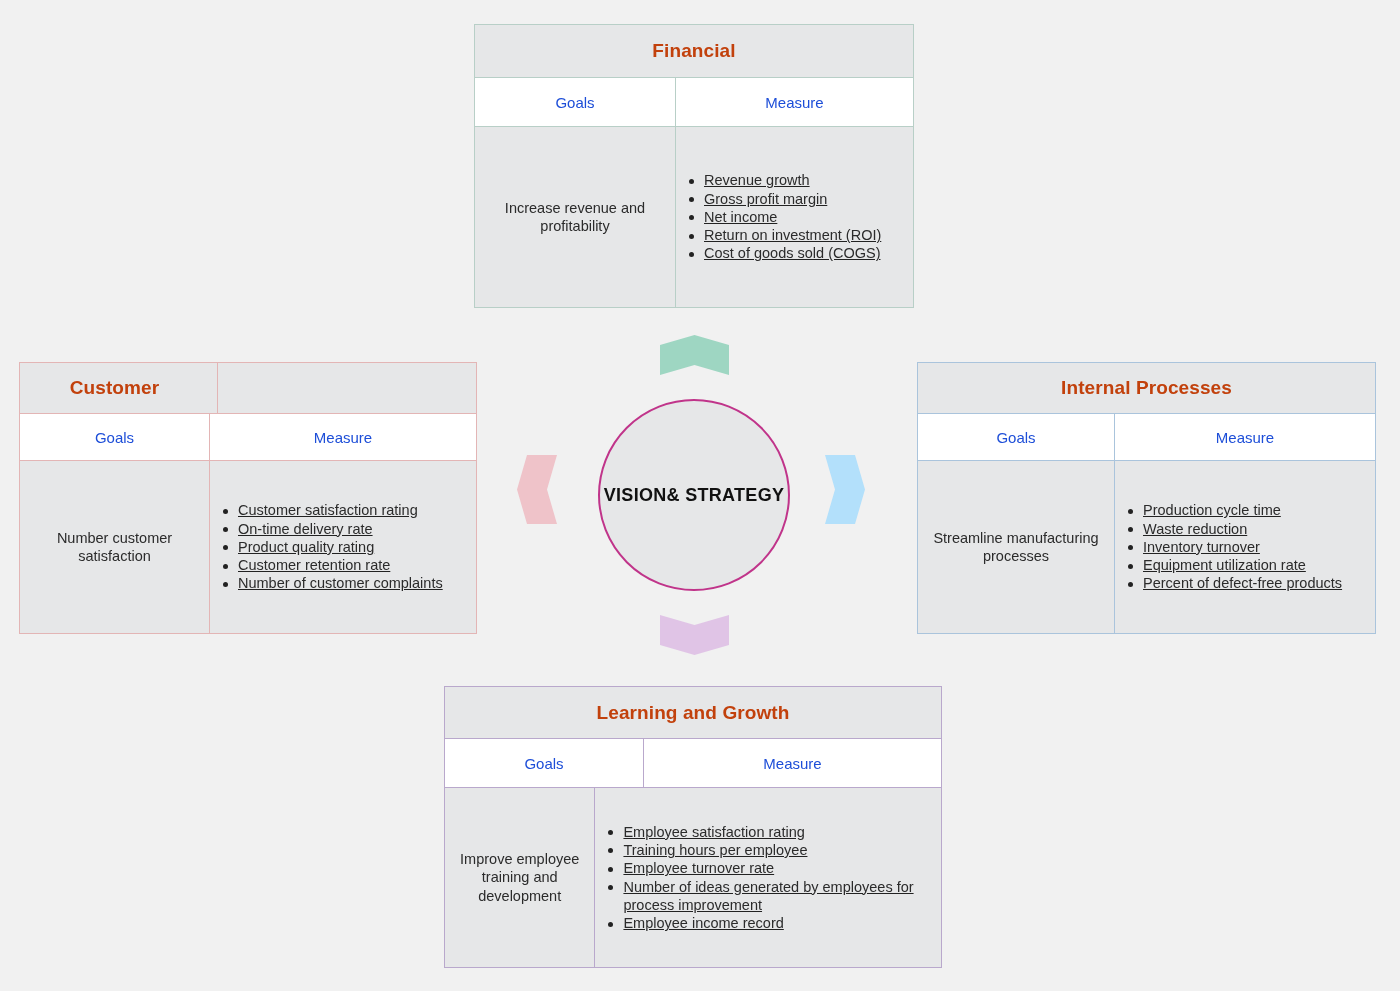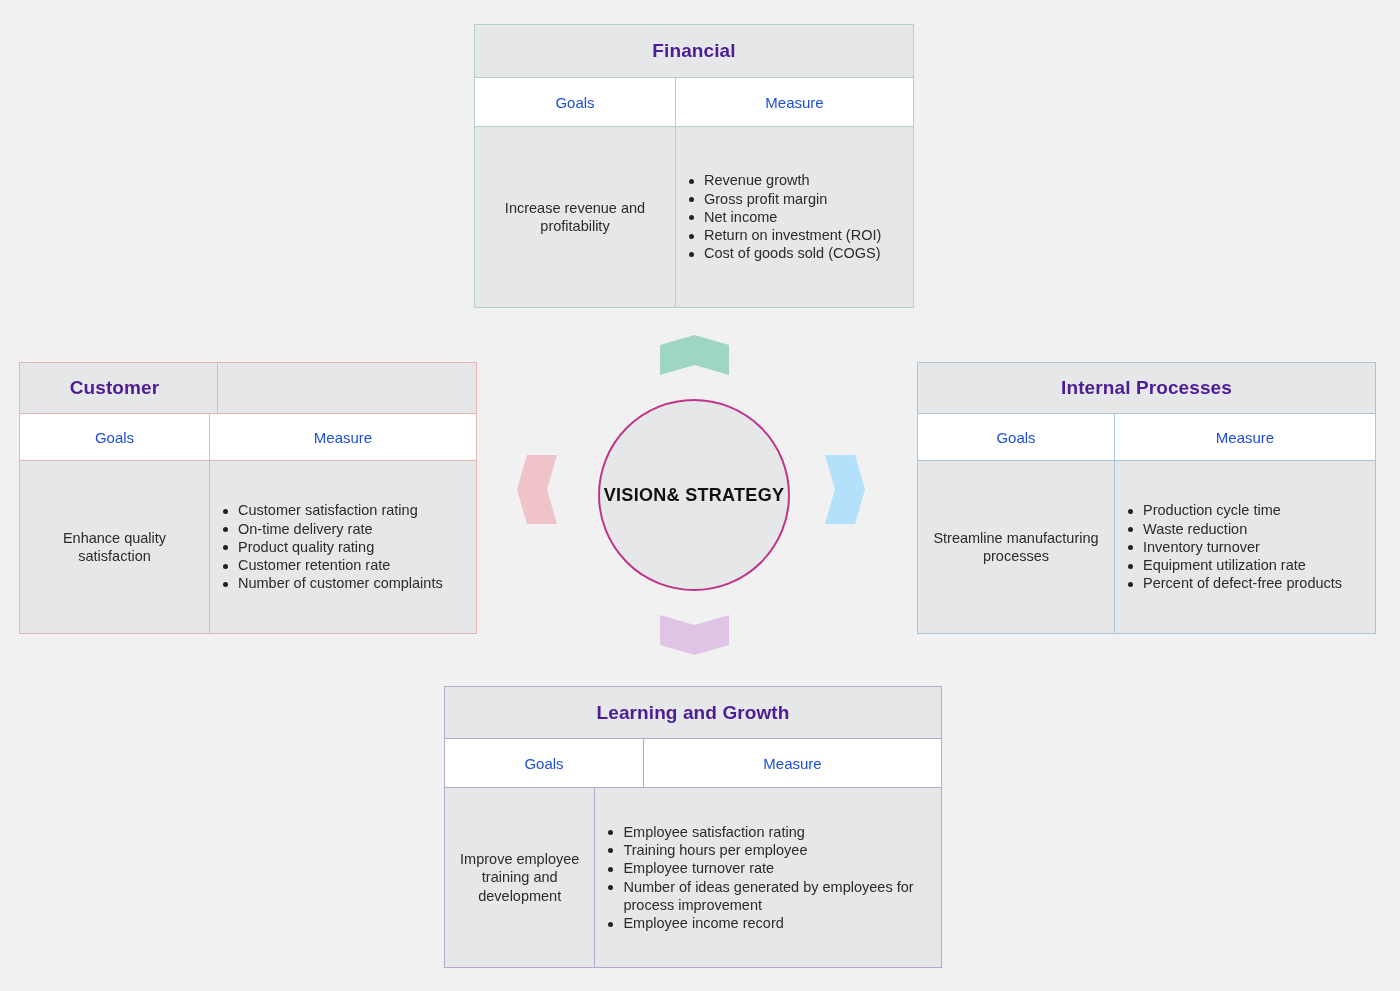--- a/index.html
+++ b/index.html
@@ -39,21 +39,21 @@
     box-sizing: border-box;
     flex: 0 0 auto;
   }
   .bsc-title {
     display: flex;
     align-items: center;
     justify-content: center;
     box-sizing: border-box;
     font-size: 19px;
     font-weight: bold;
-    color: #4c1d95;
+    color: #c2410c;
     letter-spacing: 0.1px;
   }
   .bsc-title.full { flex: 1 1 100%; }
 
   .bsc-head-row {
     display: flex;
     flex-direction: row;
     background: #ffffff;
     box-sizing: border-box;
     flex: 0 0 auto;
@@ -90,20 +90,21 @@
   .bsc-measure-cell {
     display: flex;
     align-items: center;
     box-sizing: border-box;
     padding: 6px 10px 6px 2px;
   }
   .bsc-measure-cell ul {
     margin: 0;
     padding-left: 26px;
     list-style: none;
+    text-decoration: underline;
   }
   .bsc-measure-cell li {
     font-size: 14.5px;
     line-height: 1.265;
     color: #2b2b2b;
     position: relative;
     padding-left: 0;
   }
   .bsc-measure-cell li::before {
     content: "";
@@ -209,21 +210,21 @@
   <div class="bsc-box" id="box-customer">
     <div class="bsc-title-row" style="height:50px;gap:8px;">
       <div class="bsc-title" style="width:189px;">Customer</div>
       <div class="bsc-title vsep" style="flex:1 1 auto;"></div>
     </div>
     <div class="bsc-head-row" style="height:48px;">
       <div class="bsc-head-cell" style="width:189px;">Goals</div>
       <div class="bsc-head-cell vsep" style="flex:1 1 auto;">Measure</div>
     </div>
     <div class="bsc-body-row">
-      <div class="bsc-goal-cell" style="width:189px;">Enhance quality satisfaction</div>
+      <div class="bsc-goal-cell" style="width:189px;">Number customer satisfaction</div>
       <div class="bsc-measure-cell vsep" style="flex:1 1 auto;">
         <ul>
           <li>Customer satisfaction rating</li>
           <li>On-time delivery rate</li>
           <li>Product quality rating</li>
           <li>Customer retention rate</li>
           <li>Number of customer complaints</li>
         </ul>
       </div>
     </div>

